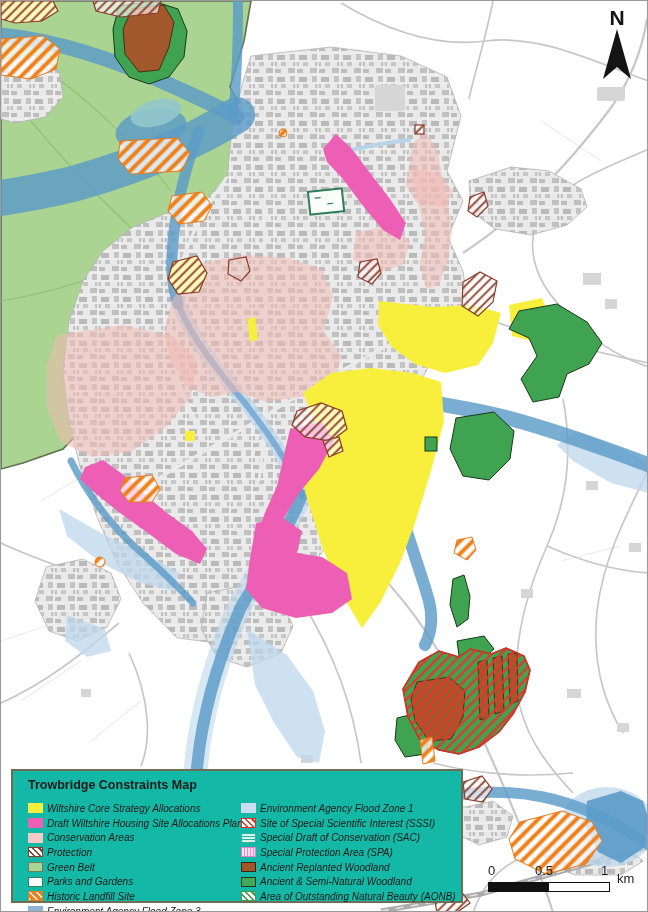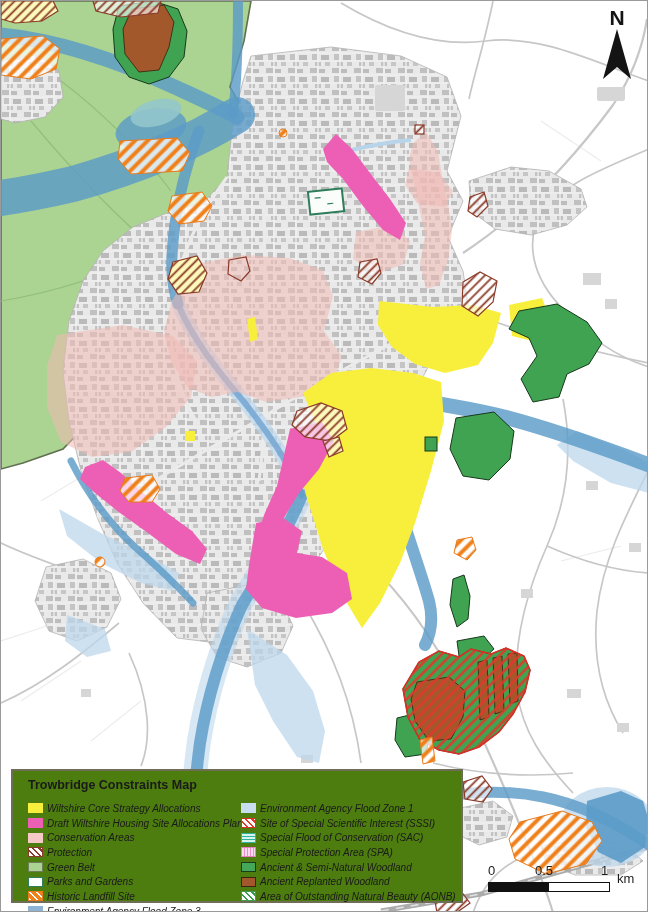--- a/index.html
+++ b/index.html
@@ -15,21 +15,21 @@
   
   .scalebar{position:absolute;left:478px;top:862px;width:168px;height:40px;color:#1c1c1c;}
   .scalebar .tick{position:absolute;top:0;font-size:13px;}
   .t0{left:9px;} .t05{left:56px;} .t1{left:122px;}
   .sb-bar{position:absolute;left:9px;top:19px;width:120px;height:8px;border:1.5px solid #111;background:#ffffff;display:flex;}
   .sb-left{width:50%;height:100%;background:#111;}
   .sb-unit{position:absolute;left:138px;top:8px;font-size:13px;}
   
   .legend{
     position:absolute;left:10px;top:768px;width:452px;height:134px;
-    background:#4d7c0f;border:2px solid #6e6e57;box-sizing:border-box;
+    background:#14b8a6;border:2px solid #6e6e57;box-sizing:border-box;
     padding:7px 9px;color:#1a1a1a;
   }
   .legend-title{font-size:12.5px;font-weight:bold;margin:0 0 5px 6px;}
   .lcol,.rcol{position:absolute;top:30px;}
   .lcol{left:15px;} .rcol{left:228px;}
   .litem{display:flex;align-items:center;height:14.7px;font-size:10px;white-space:nowrap;font-style:italic;}
   .sw{width:13px;height:8px;flex:none;margin-right:4px;border:1px solid transparent;box-sizing:content-box;}
   .sw-alloc{background:#f7ef3c;}
   .sw-housing{background:#ec5fb4;}
   .sw-conserv{background:#f5c9c5;}
@@ -308,34 +308,34 @@
       <div class="litem">
           <span class="sw sw-fz2"></span>
           <span>Environment Agency Flood Zone 1</span>
         </div>
       <div class="litem">
           <span class="sw sw-sssi"></span>
           <span>Site of Special Scientific Interest (SSSI)</span>
         </div>
       <div class="litem">
           <span class="sw sw-sac"></span>
-          <span>Special Flood of Conservation (SAC)</span>
+          <span>Special Draft of Conservation (SAC)</span>
         </div>
       <div class="litem">
           <span class="sw sw-spa"></span>
           <span>Special Protection Area (SPA)</span>
         </div>
       <div class="litem">
+          <span class="sw sw-replant"></span>
+          <span>Ancient Replanted Woodland</span>
+        </div>
+      <div class="litem">
           <span class="sw sw-wood"></span>
           <span>Ancient &amp; Semi-Natural Woodland</span>
         </div>
       <div class="litem">
-          <span class="sw sw-replant"></span>
-          <span>Ancient Replanted Woodland</span>
-        </div>
-      <div class="litem">
           <span class="sw sw-aonb"></span>
           <span>Area of Outstanding Natural Beauty (AONB)</span>
         </div>
     </div>
   </div>
 
 </div>
 
 </body></html>

